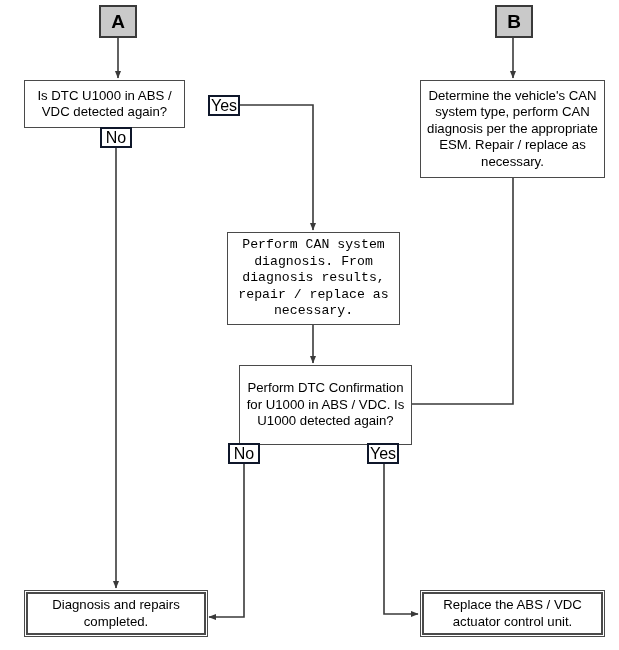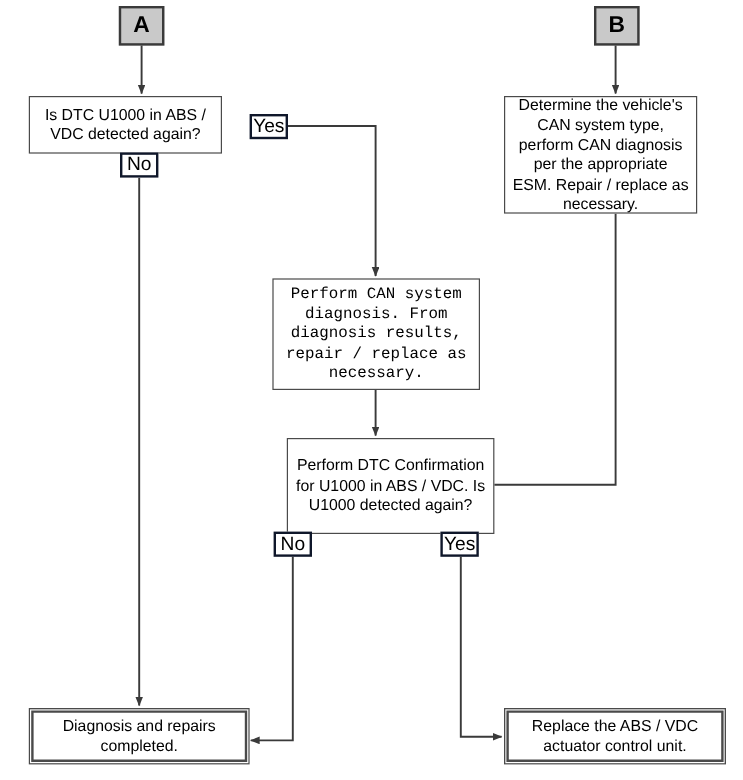--- a/index.html
+++ b/index.html
@@ -110,21 +110,21 @@
   </div>
 
   <div class="node branch-label" style="left:208px; top:95px; width:32px; height:21px;">
     <span>Yes</span>
   </div>
 
   <div class="node branch-label" style="left:100px; top:127px; width:32px; height:21px;">
     <span>No</span>
   </div>
 
-  <div class="node process-box" style="left:420px; top:80px; width:161px; height:98px;">
+  <div class="node process-box" style="left:420px; top:80px; width:185px; height:98px;">
     <span>Determine the vehicle's CAN system type, perform CAN diagnosis per the appropriate ESM. Repair / replace as necessary.</span>
   </div>
 
   <div class="node process-box" style="left:227px; top:232px; width:173px; height:93px;font-family:Liberation Mono, monospace;">
     <span>Perform CAN system diagnosis. From diagnosis results, repair / replace as necessary.</span>
   </div>
 
   <div class="node process-box" style="left:227px; top:365px; width:173px; height:80px;margin-left:12px;">
     <span>Perform DTC Confirmation for U1000 in ABS / VDC. Is U1000 detected again?</span>
   </div>

